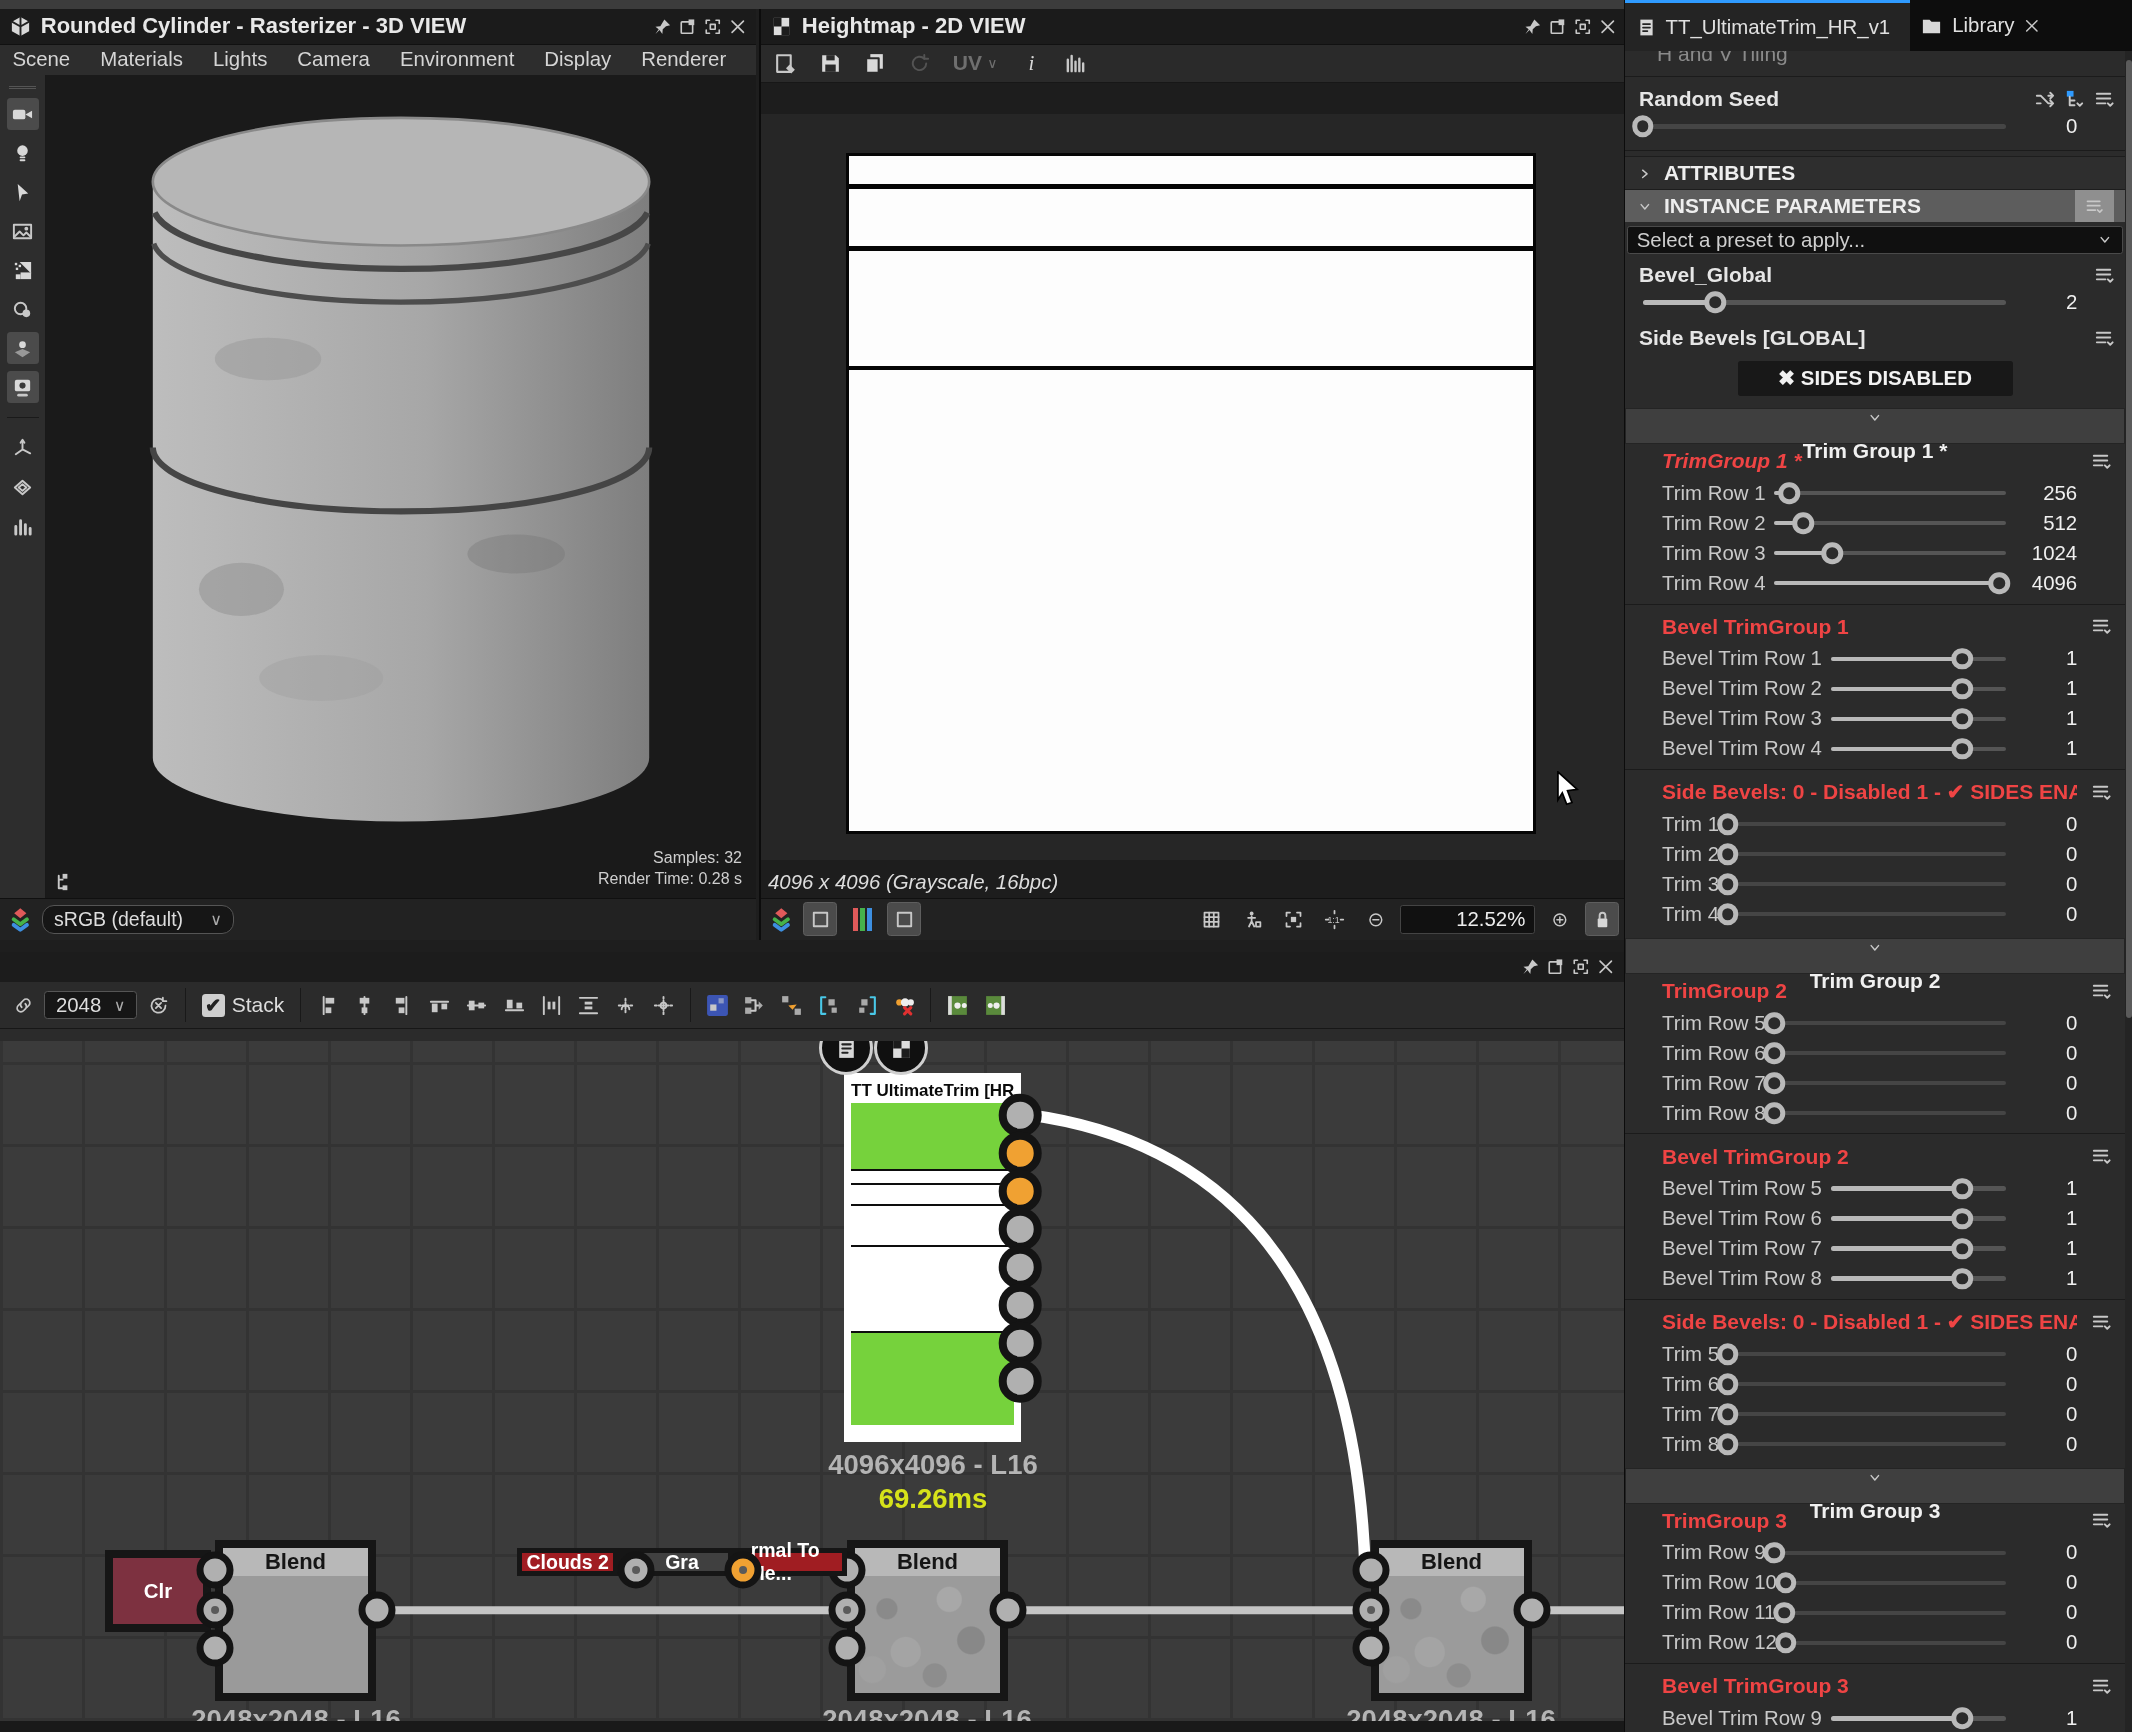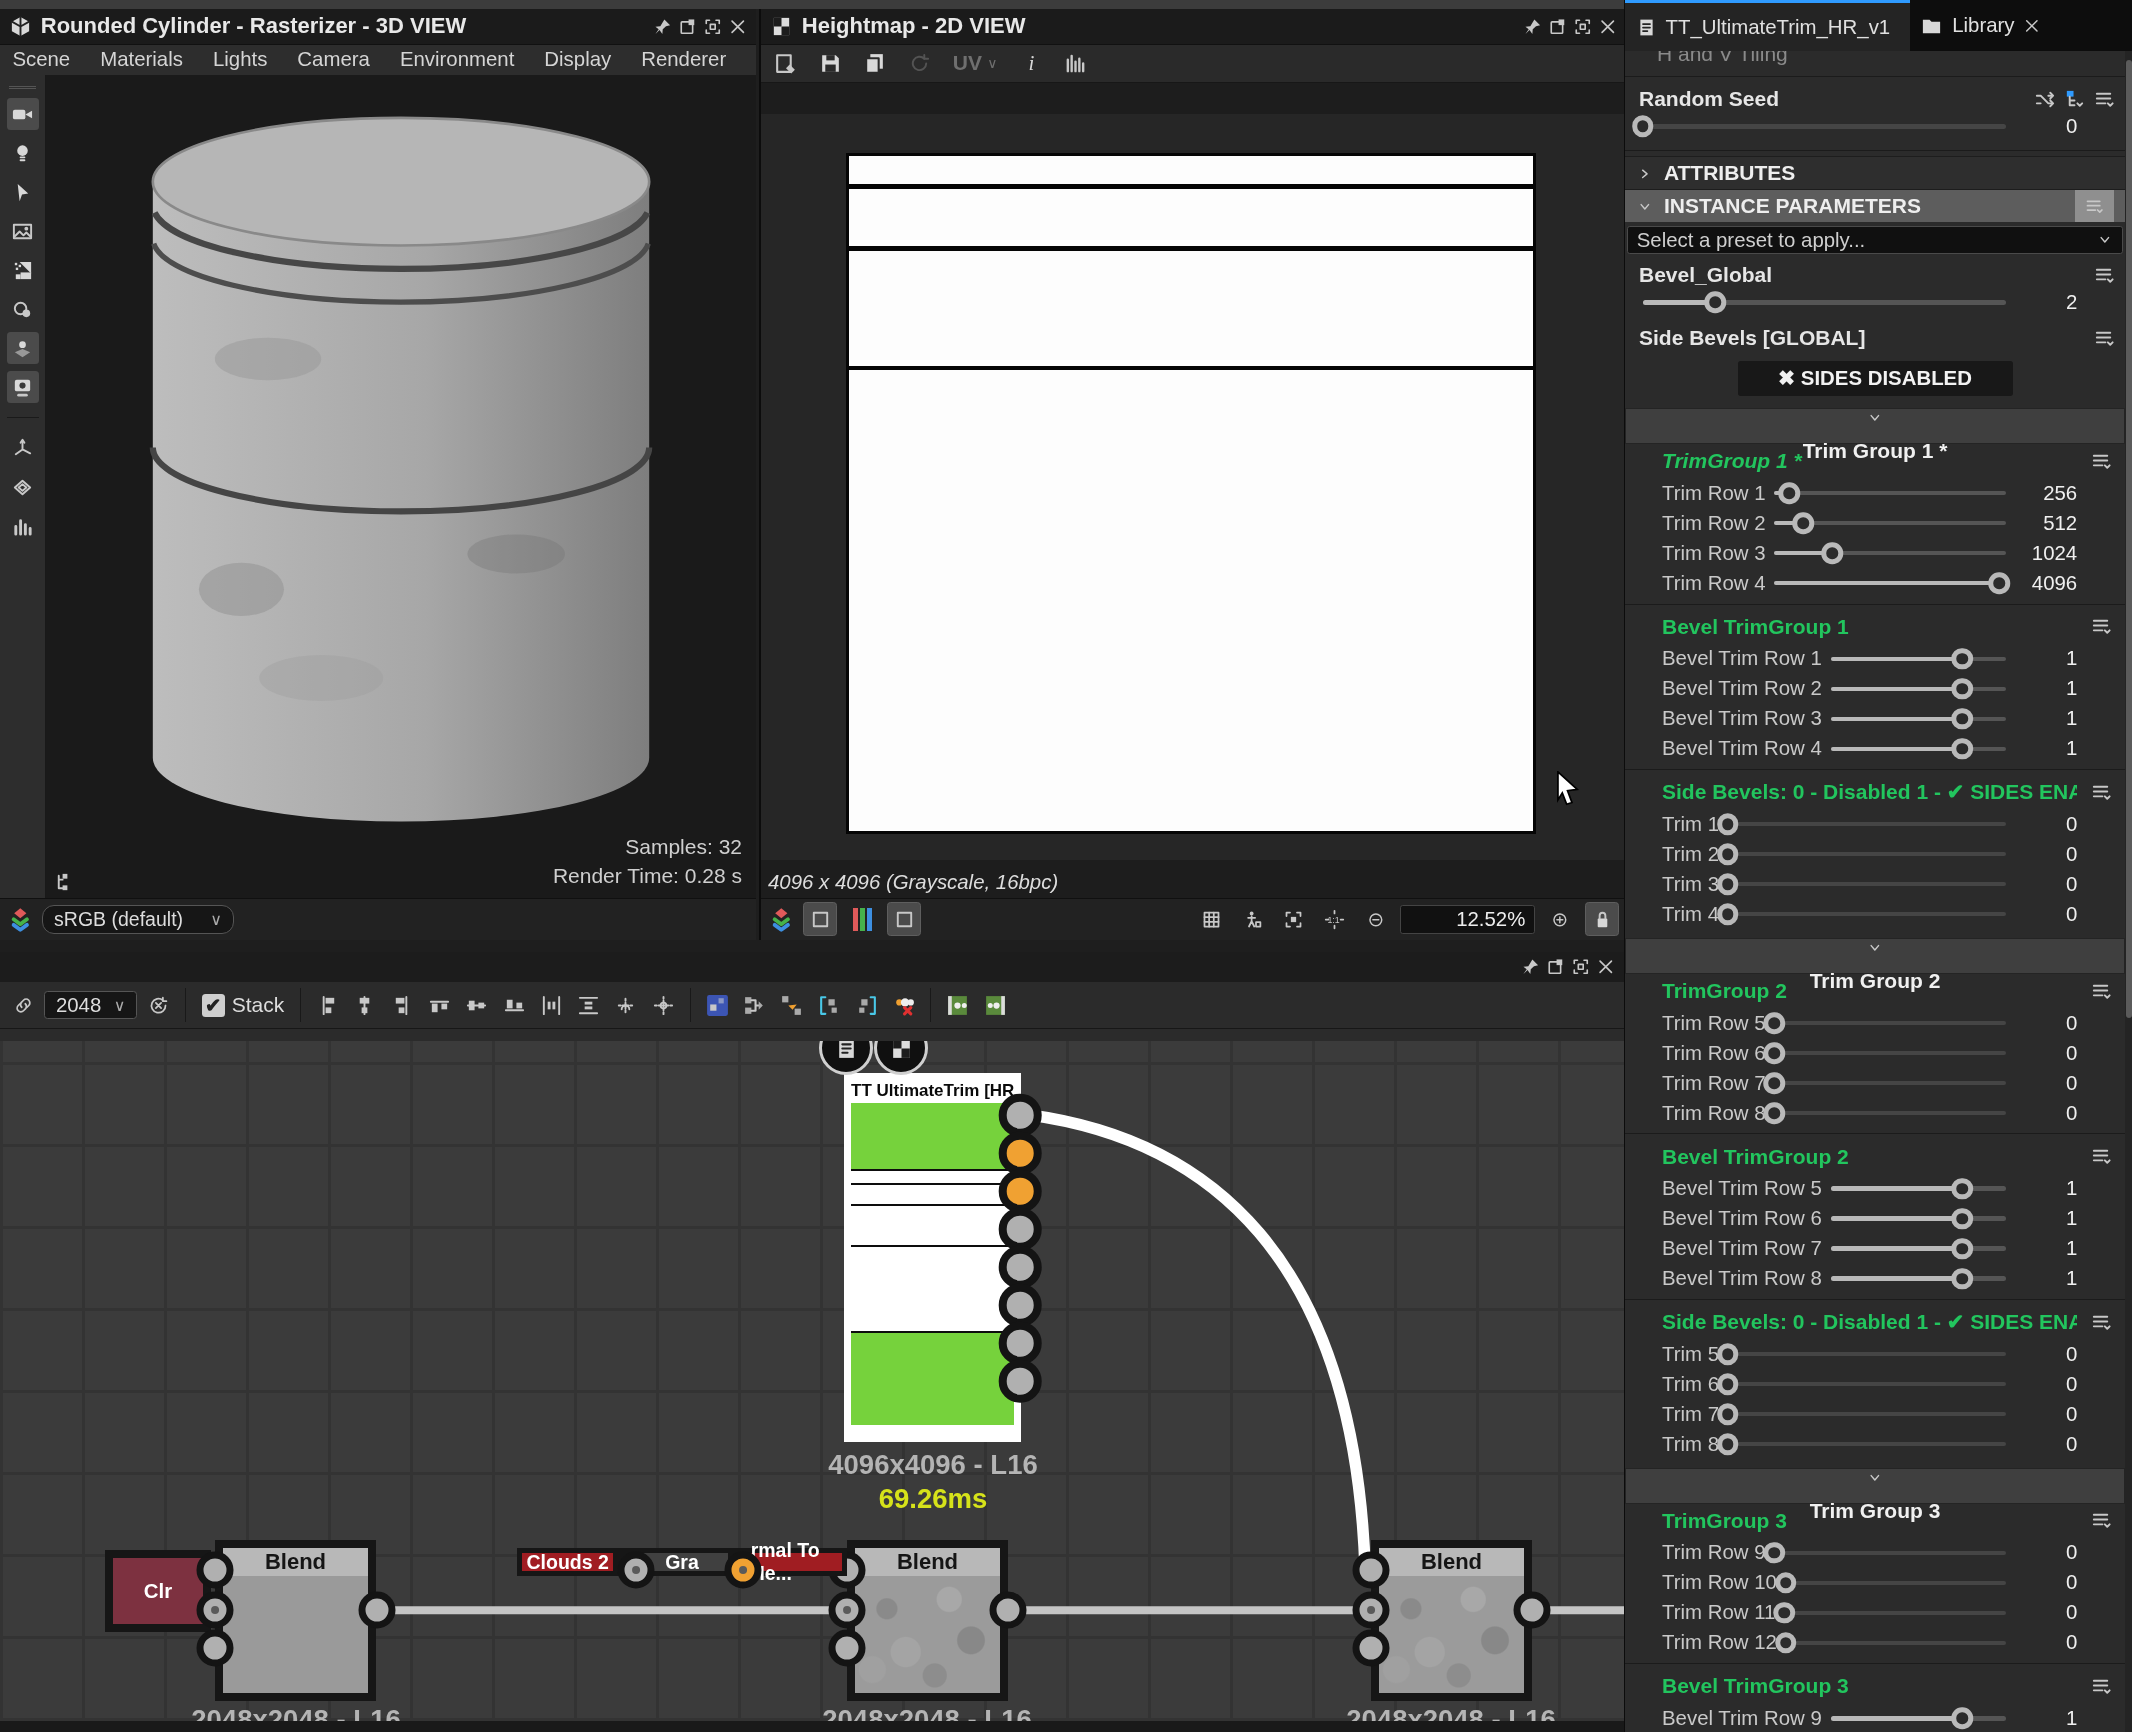--- a/index.html
+++ b/index.html
@@ -16,21 +16,21 @@
   .titlebar{height:35px;background:#1b1b1b;display:flex;align-items:center;padding:0 8.9px;gap:8.9px;border-bottom:0.9px solid #111;}
   .titlebar .wtitle{font-weight:bold;font-size:22px;color:#e8e8e8;flex:1;white-space:nowrap;overflow:hidden;}
   .titleicons{display:flex;gap:5.3px;align-items:center;}
   .menubar{height:30px;background:#2d2d2d;display:flex;align-items:center;padding:0 12.4px;gap:30px;border-bottom:0.9px solid #171717;}
   .menu-item{font-size:20.4px;color:#d5d5d5;}
   .toolbar2d{height:37px;background:#2a2a2a;display:flex;align-items:center;padding:0 8.9px;gap:12.4px;border-bottom:0.9px solid #171717;}
   .bottombar{position:absolute;left:0;bottom:0;height:41px;right:0;background:#222;display:flex;align-items:center;padding:0 7px;gap:8.9px;border-top:0.9px solid #101010;}
   .select{background:#161616;border:0.9px solid #555;border-radius:3.5px;color:#ddd;font-size:19.5px;
           display:flex;align-items:center;gap:12.4px;padding:1.8px 10.6px;}
   .select .chev{font-size:16px;color:#aaa;}
-  .ovltext{position:absolute;font-size:21px;color:#cfcfcf;text-align:right;line-height:1.35;}
+  .ovltext{position:absolute;font-size:16px;color:#cfcfcf;text-align:right;line-height:1.35;}
   
   #rightpanel{left:1624px;top:0;width:508px;height:1733px;background:#2b2b2b;border-left:1.8px solid #0c0c0c;}
   .tabs{height:51px;background:#0d0d0d;display:flex;}
   .tab{display:flex;align-items:center;gap:8.9px;padding:0 10.6px;font-size:20.4px;color:#e0e0e0;}
   .tab.active{background:#242424;border-top:3.5px solid #2f9bff;}
   .rp-scroll{position:absolute;top:51px;left:0;right:8px;bottom:0;overflow:hidden;}
   .scrollbar{position:absolute;right:0;top:51px;bottom:0;width:8px;background:#242424;}
   .scrollthumb{position:absolute;left:0.9px;right:0.9px;top:8.9px;height:958px;background:#5b5b5b;border-radius:3.5px;}
   .clipped{height:19.5px;overflow:hidden;color:#8a8a8a;font-size:21px;padding-left:32px;}
   .clipped span{position:relative;top:-8.9px;}
@@ -47,21 +47,21 @@
   .sechead{height:32px;display:flex;align-items:center;gap:10.6px;padding:0 10.6px;background:#2e2e2e;border-top:0.9px solid #1d1d1d;border-bottom:0.9px solid #1d1d1d;font-weight:bold;font-size:21px;color:#eee;}
   .sechead.lit{background:#5d5d5d;border:none;}
   .sechead .flexfill{flex:1;}
   .iconbtn-lit{width:39px;height:32px;background:#8f8f8f;display:flex;align-items:center;justify-content:center;}
   .preset{margin:3.5px 1.8px;height:26.6px;background:#101010;border:0.9px solid #4a4a4a;border-radius:2.7px;display:flex;align-items:center;padding:0 8.9px;color:#cfcfcf;font-size:20.4px;}
   .preset .flexfill{flex:1;}
   .bigbtn{margin:8.9px auto 12.4px auto;width:275px;height:35px;background:#181818;border-radius:2.7px;color:#f2f2f2;font-weight:bold;font-size:20.4px;display:flex;align-items:center;justify-content:center;gap:8.9px;}
   .ghead{height:34px;display:flex;align-items:center;gap:12.4px;padding:0 12.4px;background:#3f3f3f;border:0.9px solid #242424;font-weight:bold;font-size:21px;color:#f0f0f0;margin-top:8.9px;flex-direction:column;}
   .srow{display:flex;align-items:center;height:30px;padding:0 8.9px 0 37px;gap:8.9px;}
   .srow .slabel{font-size:20.4px;color:#c9c9c9;white-space:nowrap;}
-  .srow.title .slabel{font-weight:bold;color:#22c55e;font-size:21px;flex:1;overflow:hidden;text-overflow:clip;white-space:nowrap;}
+  .srow.title .slabel{font-weight:bold;color:#ef4444;font-size:21px;flex:1;overflow:hidden;text-overflow:clip;white-space:nowrap;}
   .srow.title.italic .slabel{font-style:italic;}
   .srow.title{height:34px;}
   
   #graph{left:0;top:952px;width:1624px;height:780px;background:#2b2b2b;}
   .gtitle{height:30px;background:#1c1c1c;display:flex;align-items:center;justify-content:flex-end;padding:0 8.9px;gap:5.3px;}
   .gtoolbar{height:46px;background:#2b2b2b;display:flex;align-items:center;gap:5.3px;padding:0 7px;border-bottom:0.9px solid #171717;}
   .gsep{width:0.9px;height:34px;background:#191919;margin:0 5.3px;}
   .gcanvas{position:absolute;left:0;top:89px;right:0;bottom:10.6px;background:#3b3b3b;overflow:hidden;
     background-image:repeating-linear-gradient(0deg,#333 0 2.7px,transparent 2.7px 82px),
                      repeating-linear-gradient(90deg,#333 0 2.7px,transparent 2.7px 82px);}

